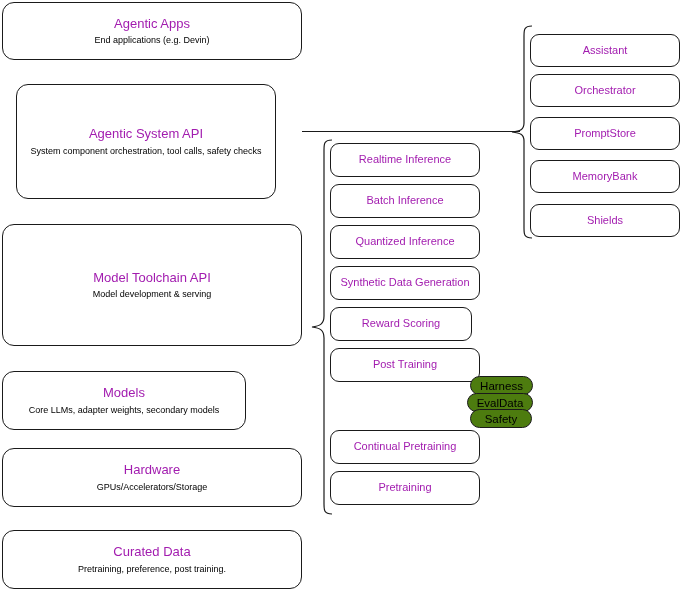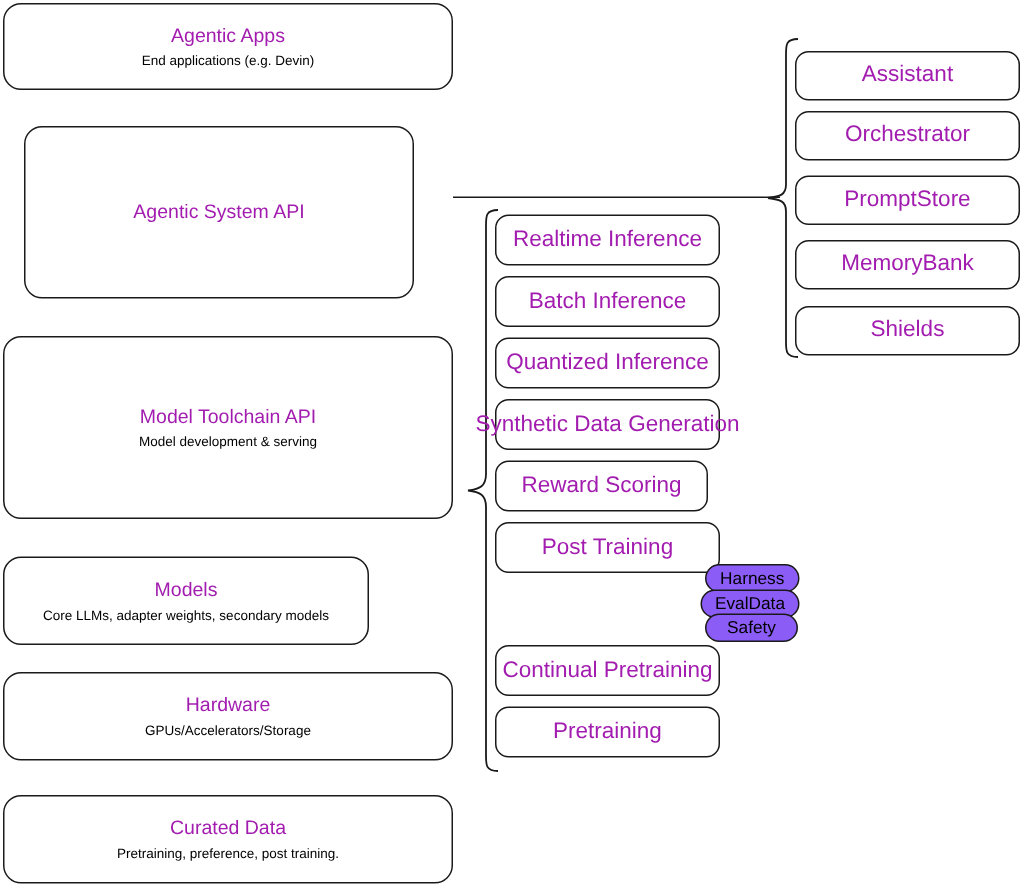--- a/index.html
+++ b/index.html
@@ -47,27 +47,27 @@
   }
 
   
   .stack-node .title { font-size: 13px; }
 
   
   .leaf {
     border-radius: 9px;
     border: 1px solid #1a1a1a;
   }
-  .leaf .title { font-size: 15px; }
+  .leaf .title { font-size: 11px; }
 
   
   .pill {
     position: absolute;
     box-sizing: border-box;
-    background: #8b5cf6;
+    background: #4d7c0f;
     border: 1px solid #1a1a1a;
     border-radius: 999px;
     display: flex;
     align-items: center;
     justify-content: center;
     font-size: 11.5px;
     color: #000000;
     white-space: nowrap;
     z-index: 5;
   }
@@ -93,20 +93,21 @@
 
 <div id="canvas">
 
   <div class="node stack-node" style="left:2px; top:2px; width:300px; height:58px;">
     <div class="title">Agentic Apps</div>
     <div class="subtitle">End applications (e.g. Devin)</div>
   </div>
 
   <div class="node stack-node" style="left:16px; top:84px; width:260px; height:115px;">
     <div class="title">Agentic System API</div>
+    <div class="subtitle">System component orchestration, tool calls, safety checks</div>
   </div>
 
   <div class="node stack-node" style="left:2px; top:224px; width:300px; height:122px;">
     <div class="title">Model Toolchain API</div>
     <div class="subtitle">Model development &amp; serving</div>
   </div>
 
   <div class="node stack-node" style="left:2px; top:371px; width:244px; height:59px;">
     <div class="title">Models</div>
     <div class="subtitle">Core LLMs, adapter weights, secondary models</div>

